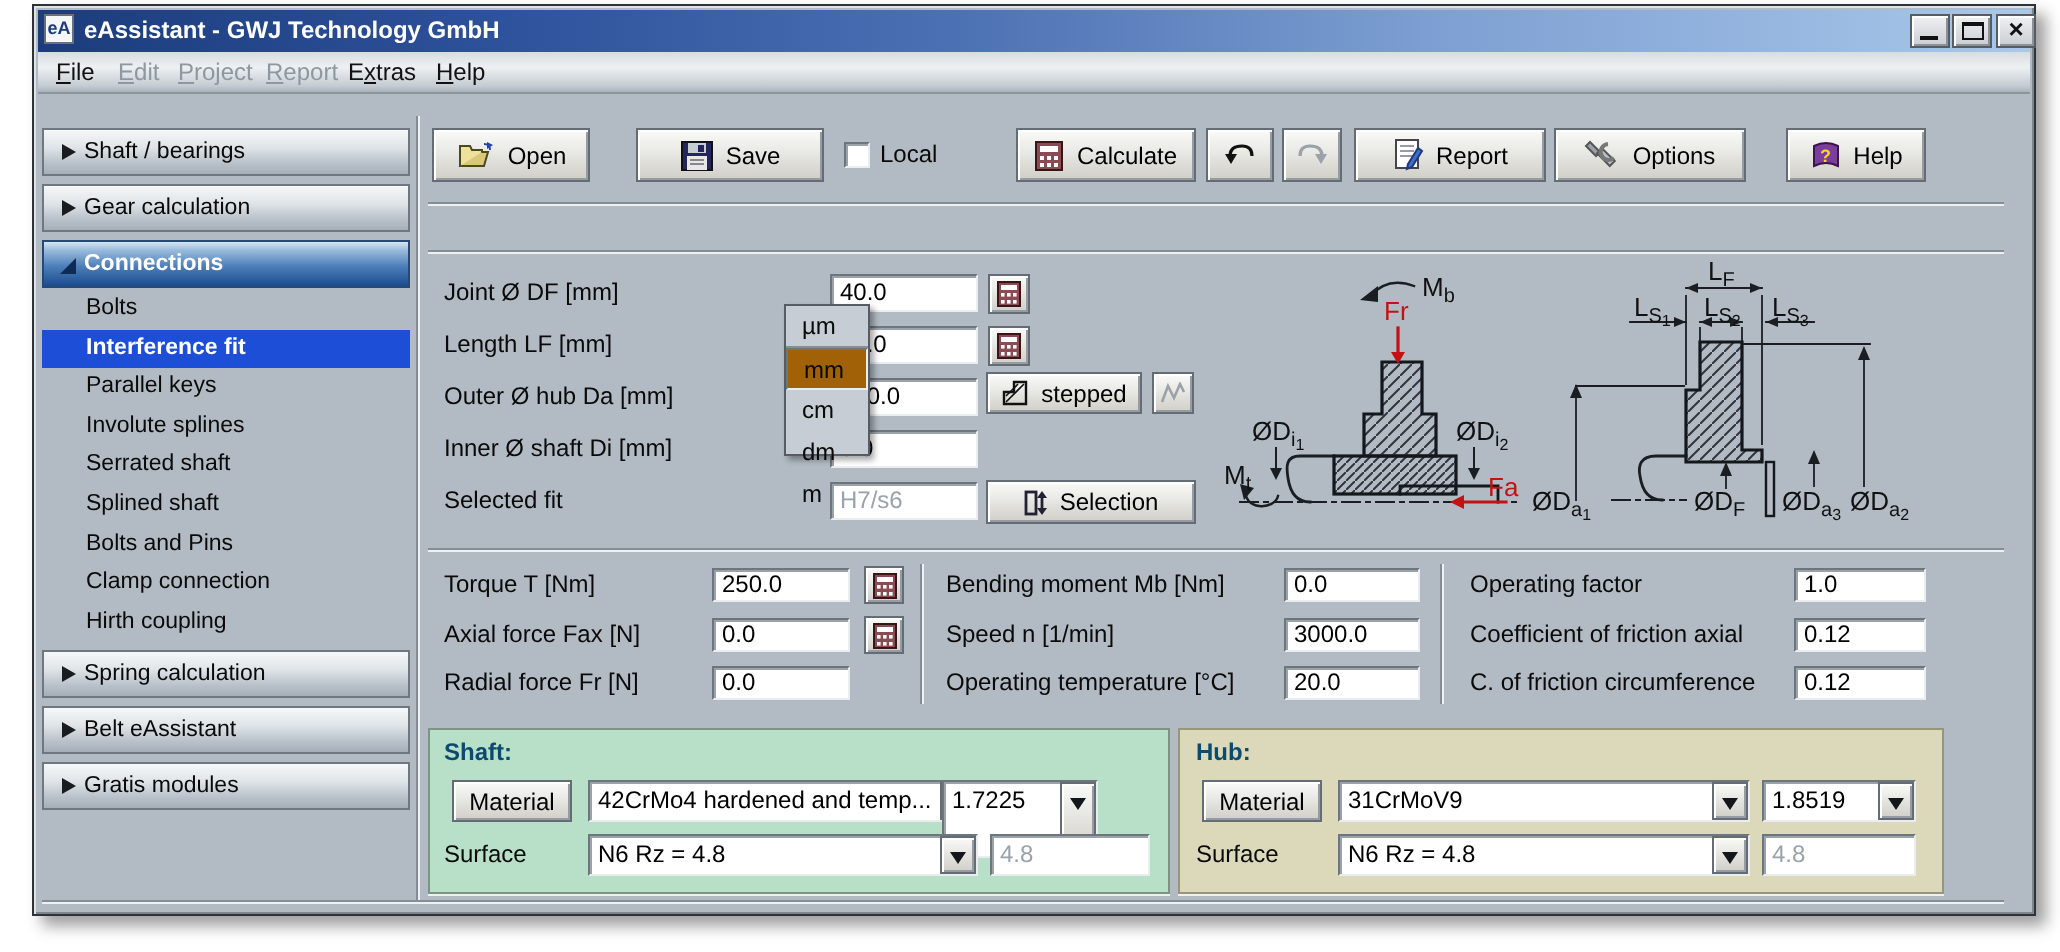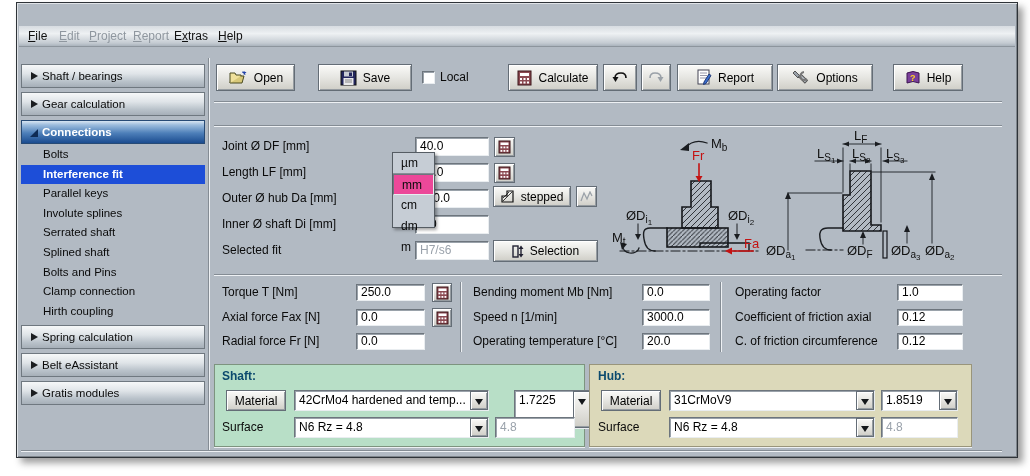--- a/index.html
+++ b/index.html
@@ -47,28 +47,39 @@
   .combo { background:#fff; border:1px solid; border-color:#6d757d #e9edf0 #e9edf0 #6d757d; box-shadow: inset 1px 1px 0 #9aa2aa; }
   .combo .txt { position:absolute; left:4px; top:0; bottom:0; right:20px; font-size:12px; line-height:19px; color:#000; overflow:hidden; white-space:nowrap; }
   .cbtn { position:absolute; right:0; top:0; bottom:0; width:18px; background:linear-gradient(180deg,#fafaf8,#cfcec7); border:1px solid #646d76; box-shadow: inset 1px 1px 0 #fff, inset -1px -1px 0 #969ca1; }
   .cbtn:after { content:""; position:absolute; left:4px; top:7px; width:0; height:0; border-top:6px solid #14171a; border-left:4.5px solid transparent; border-right:4.5px solid transparent; }
   .panel-shaft { background:#b8dfc7; border:1px solid #7d947f; box-shadow:0 1px 0 #eef1f4; }
   .panel-hub { background:#dcd9ba; border:1px solid #99957b; box-shadow:0 1px 0 #eef1f4; }
   .ptitle { font-size:12px; font-weight:bold; color:#0c4a6e; }
   .popup { background:#c6cdd5; border:1px solid #555c63; box-shadow:2px 2px 3px rgba(0,0,0,.35); z-index:50; }
   .popup .it { position:relative; height:21px; line-height:21px; font-size:12px; color:#0a0a0a; padding-left:8px; }
   .popup .it.first { border-bottom:1px solid #868e96; box-shadow:0 1px 0 #eef1f4; }
-  .popup .it.sel { background:#ec4899; border:1px solid; border-color:#6d757d #e9edf0 #e9edf0 #6d757d; }
+  .popup .it.sel { background:#a16207; border:1px solid; border-color:#6d757d #e9edf0 #e9edf0 #6d757d; }
 </style>
 </head>
 <body>
 
 <div id="page">
   <div class="abs win"></div>
 
+  <div class="abs titlebar">
+    <div class="abs title-icon" style="left:3px;top:2px;">eA</div>
+    <div class="abs title-text" style="left:23px;top:2px;">eAssistant - GWJ Technology GmbH</div>
+    <div class="abs tb-btn" style="left:936px;top:2px;">
+        <span class="glyph-min"></span>
+      </div>
+    <div class="abs tb-btn" style="left:957px;top:2px;">
+        <span class="glyph-max"></span>
+      </div>
+    <div class="abs tb-btn glyph-x" style="left:979px;top:2px;">×</div>
+  </div>
 
   <div class="abs menubar">
     <span class="mi" style="left:9px;"><span></span><u>F</u><span>ile</span></span>
     <span class="mi dis" style="left:40px;"><span></span><u>E</u><span>dit</span></span>
     <span class="mi dis" style="left:70px;"><span></span><u>P</u><span>roject</span></span>
     <span class="mi dis" style="left:114px;"><span></span><u>R</u><span>eport</span></span>
     <span class="mi" style="left:155px;"><span>E</span><u>x</u><span>tras</span></span>
     <span class="mi" style="left:199px;"><span></span><u>H</u><span>elp</span></span>
   </div>
 
@@ -409,21 +420,21 @@
   <div class="abs flabel" style="left:735px;top:333px;line-height:17px;">C. of friction circumference</div>
   <div class="abs inp" style="left:897px;top:333px;width:66px;height:17px;line-height:15px;">0.12</div>
 
   <div class="abs panel-shaft" style="left:214px;top:364px;width:371px;height:83px;"></div>
   <div class="abs ptitle" style="left:222px;top:369px;">Shaft:</div>
   <div class="abs btn" style="left:226px;top:390px;width:60px;height:21px;font-size:12px;">Material</div>
   <div class="abs combo" style="left:294px;top:390px;width:195px;height:21px;">
     <span class="txt">42CrMo4 hardened and temp...</span>
       <span class="cbtn"></span>
     </div>
-  <div class="abs combo" style="left:514px;top:390px;width:78px;height:39px;">
+  <div class="abs combo" style="left:471px;top:390px;width:78px;height:39px;">
     <span class="txt">1.7225</span>
       <span class="cbtn"></span>
     </div>
   <div class="abs flabel" style="left:222px;top:417px;line-height:21px;">Surface</div>
   <div class="abs combo" style="left:294px;top:417px;width:195px;height:21px;">
     <span class="txt">N6 Rz = 4.8</span>
       <span class="cbtn"></span>
     </div>
   <div class="abs inp gray" style="left:495px;top:417px;width:80px;height:21px;line-height:19px;">4.8</div>
 

